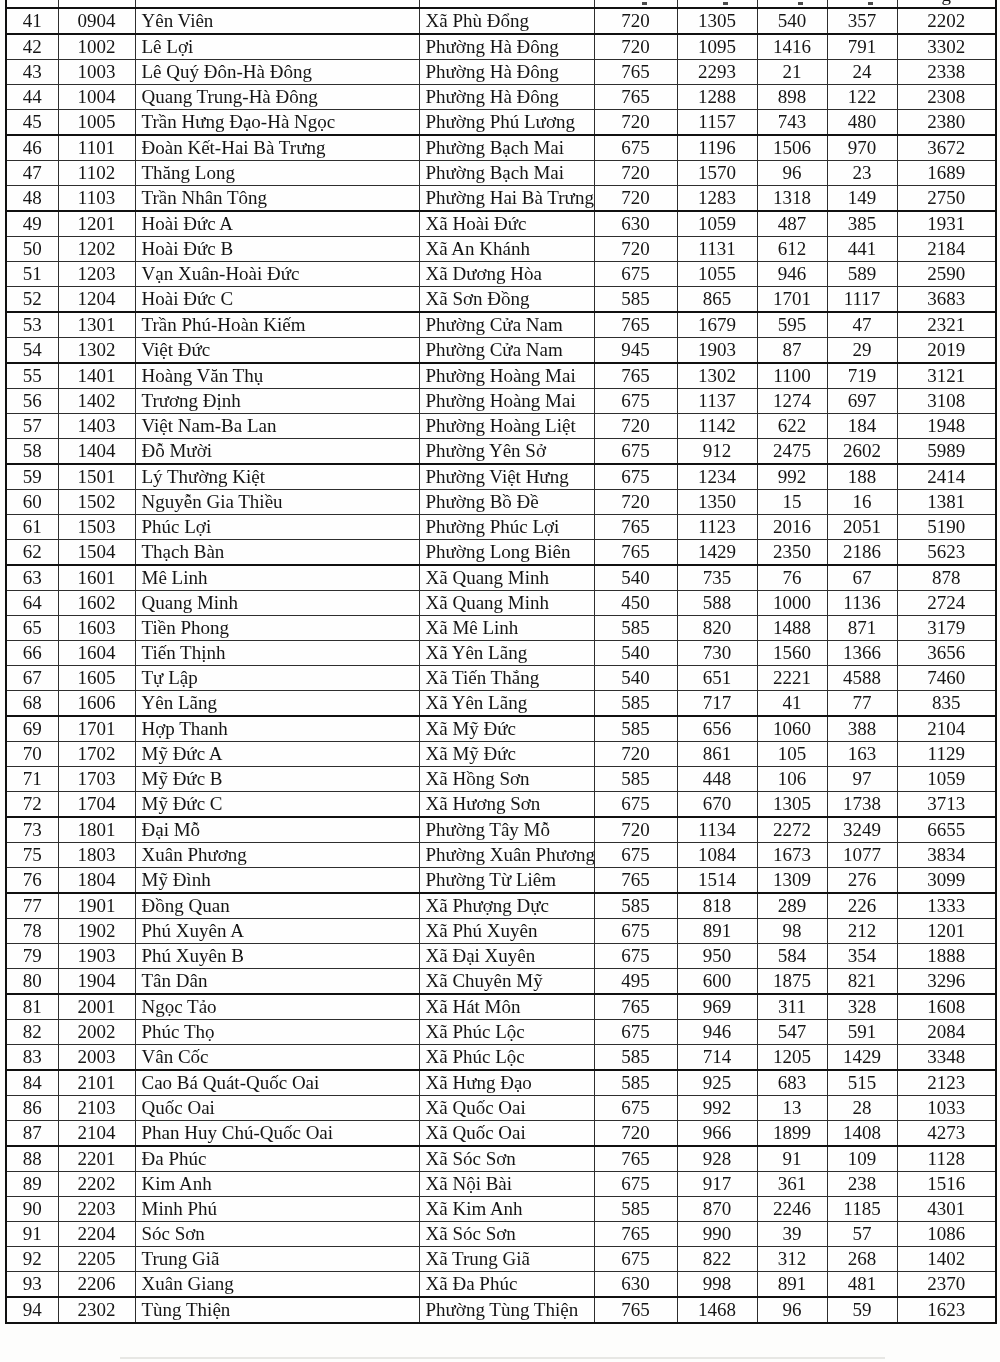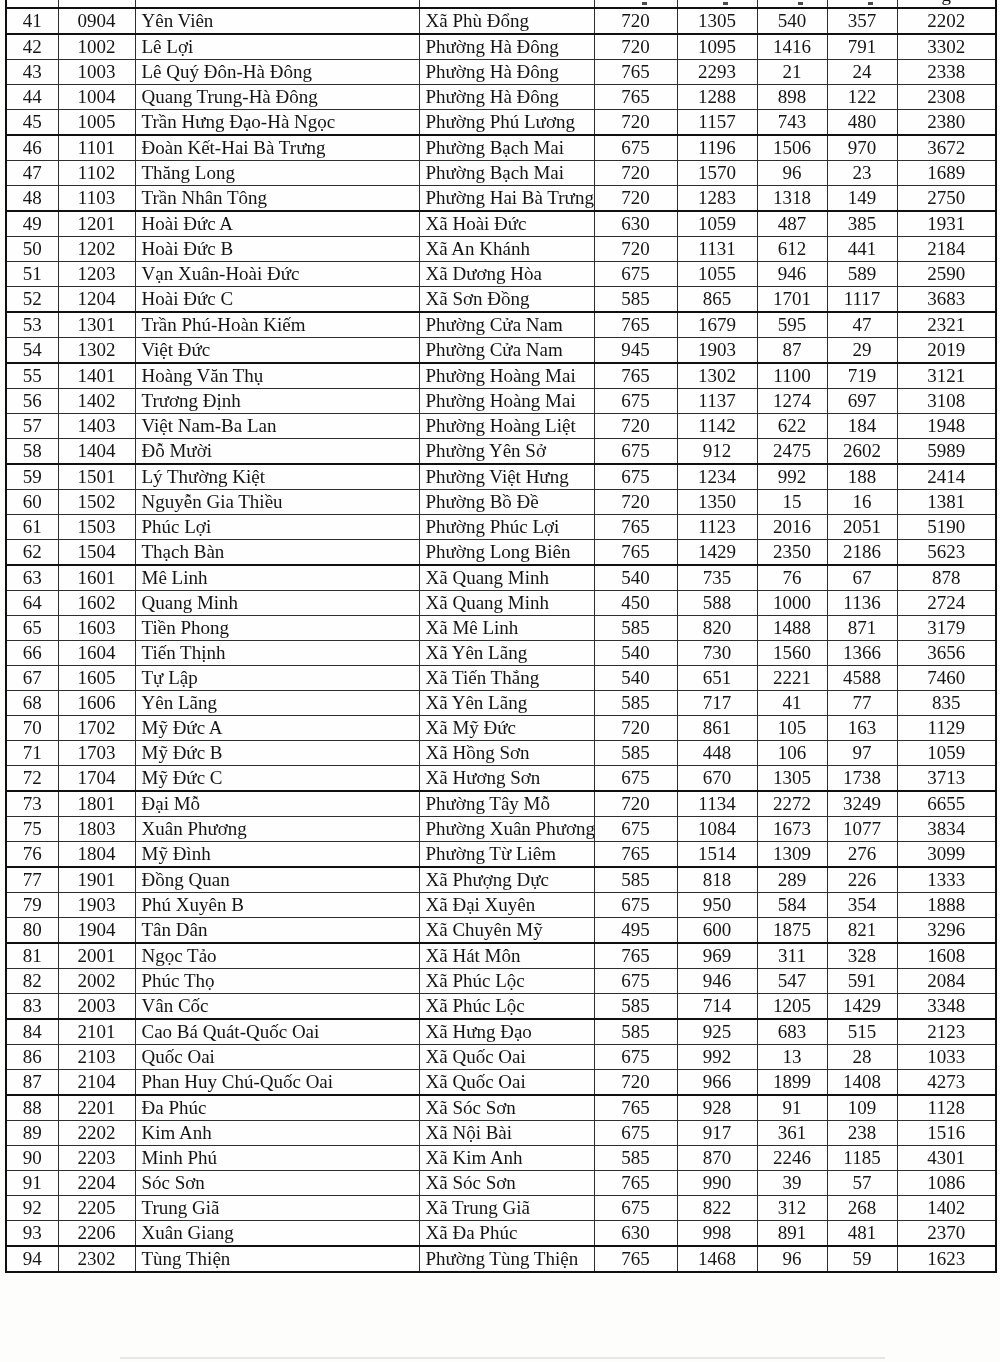--- a/index.html
+++ b/index.html
@@ -407,20 +407,31 @@
           <td class="center">68</td>
           <td class="center">1606</td>
           <td class="left">Yên Lãng</td>
           <td class="left">Xã Yên Lãng</td>
           <td class="center">585</td>
           <td class="center">717</td>
           <td class="center">41</td>
           <td class="center">77</td>
           <td class="center">835</td>
         </tr>
+        <tr class="group-start">
+          <td class="center">69</td>
+          <td class="center">1701</td>
+          <td class="left">Hợp Thanh</td>
+          <td class="left">Xã Mỹ Đức</td>
+          <td class="center">585</td>
+          <td class="center">656</td>
+          <td class="center">1060</td>
+          <td class="center">388</td>
+          <td class="center">2104</td>
+        </tr>
         <tr>
           <td class="center">70</td>
           <td class="center">1702</td>
           <td class="left">Mỹ Đức A</td>
           <td class="left">Xã Mỹ Đức</td>
           <td class="center">720</td>
           <td class="center">861</td>
           <td class="center">105</td>
           <td class="center">163</td>
           <td class="center">1129</td>
@@ -483,20 +494,31 @@
         <tr class="group-start">
           <td class="center">77</td>
           <td class="center">1901</td>
           <td class="left">Đồng Quan</td>
           <td class="left">Xã Phượng Dực</td>
           <td class="center">585</td>
           <td class="center">818</td>
           <td class="center">289</td>
           <td class="center">226</td>
           <td class="center">1333</td>
+        </tr>
+        <tr>
+          <td class="center">78</td>
+          <td class="center">1902</td>
+          <td class="left">Phú Xuyên A</td>
+          <td class="left">Xã Phú Xuyên</td>
+          <td class="center">675</td>
+          <td class="center">891</td>
+          <td class="center">98</td>
+          <td class="center">212</td>
+          <td class="center">1201</td>
         </tr>
         <tr>
           <td class="center">79</td>
           <td class="center">1903</td>
           <td class="left">Phú Xuyên B</td>
           <td class="left">Xã Đại Xuyên</td>
           <td class="center">675</td>
           <td class="center">950</td>
           <td class="center">584</td>
           <td class="center">354</td>

